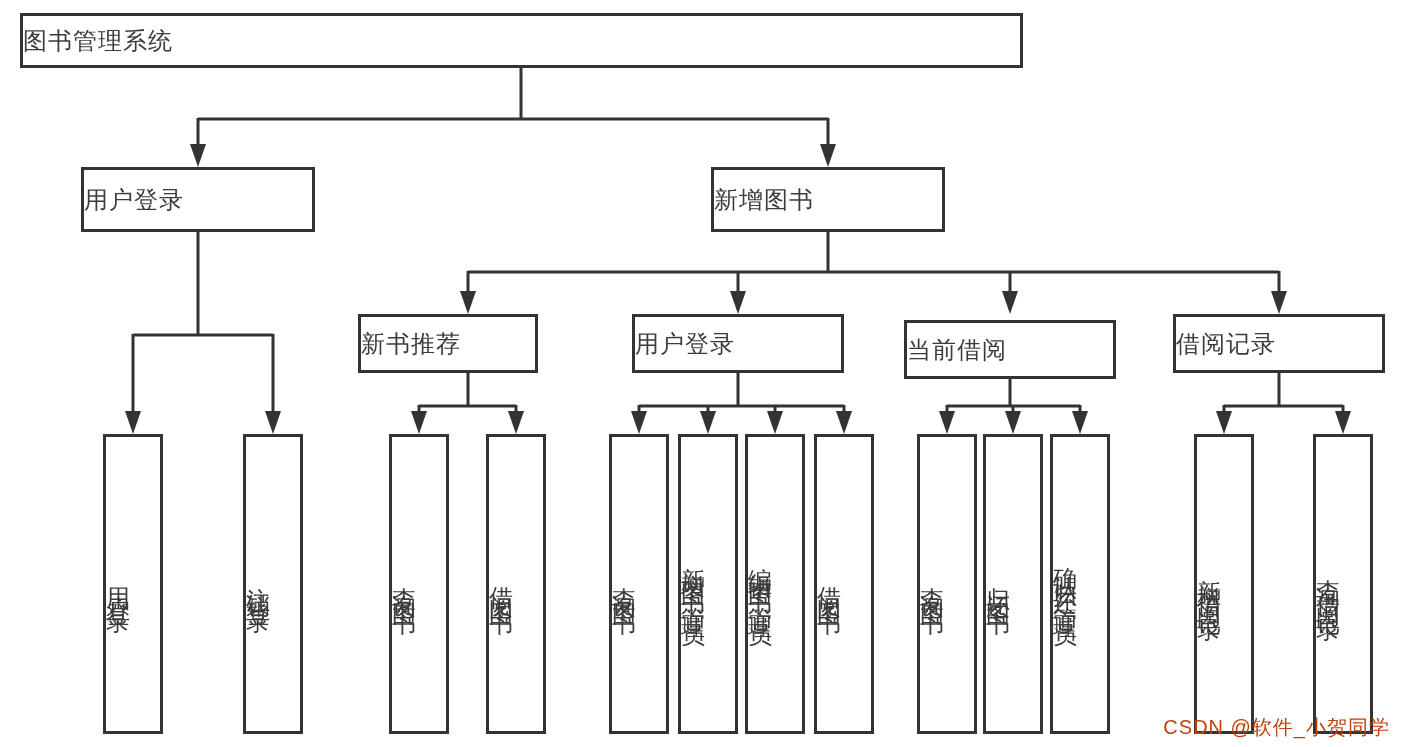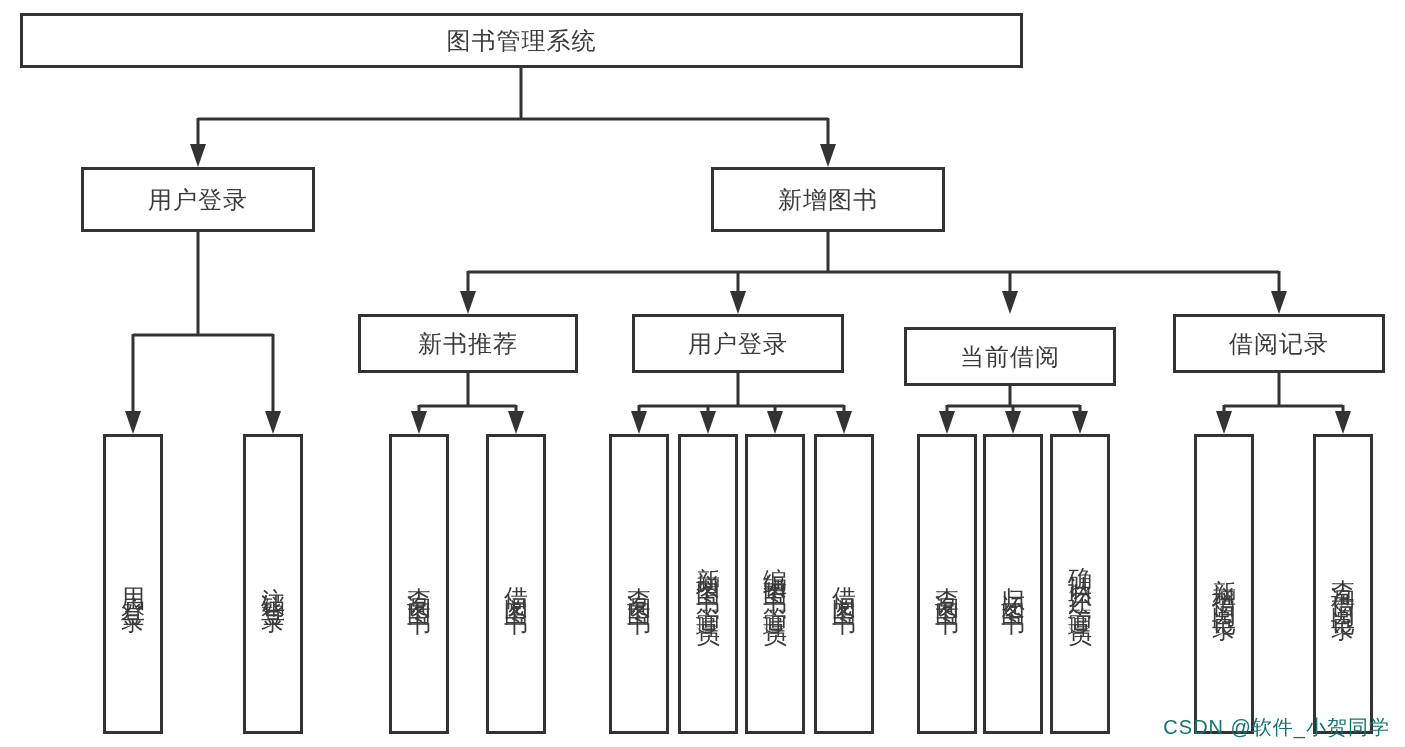--- a/index.html
+++ b/index.html
@@ -17,38 +17,38 @@
     width: 1405px; height: 747px;
     z-index: 0;
   }
   .node {
     position: absolute;
     box-sizing: border-box;
     background: #ffffff;
     border: 3px solid #333333;
     display: flex;
     align-items: center;
-    justify-content: center;
+    justify-content: flex-start;
     font-size: 24px;
     color: #3b3b3b;
     z-index: 1;
     letter-spacing: 1px;
   }
   .node.v span {
     writing-mode: vertical-rl;
     text-orientation: mixed;
     letter-spacing: 8px;
     line-height: 1;
   }
   .watermark {
     position: absolute;
     right: 15px;
     bottom: 6px;
     font-size: 20px;
-    color: #0f766e;
+    color: #c2410c;
     letter-spacing: 1px;
     z-index: 2;
     white-space: nowrap;
   }
 </style>
 </head>
 <body>
 
 <div class="canvas">
 
@@ -89,27 +89,27 @@
     <span>图书管理系统</span>
   </div>
 
   <div class="node" style="left:81px;top:167px;width:234px;height:65px">
     <span>用户登录</span>
   </div>
   <div class="node" style="left:711px;top:167px;width:234px;height:65px">
     <span>新增图书</span>
   </div>
 
-  <div class="node" style="left:358px;top:314px;width:220px;height:59px">
+  <div class="node" style="left:358px;top:314px;width:180px;height:59px">
     <span>新书推荐</span>
   </div>
   <div class="node" style="left:632px;top:314px;width:212px;height:59px">
     <span>用户登录</span>
   </div>
-  <div class="node" style="left:904px;top:327px;width:212px;height:59px">
+  <div class="node" style="left:904px;top:320px;width:212px;height:59px">
     <span>当前借阅</span>
   </div>
   <div class="node" style="left:1173px;top:314px;width:212px;height:59px">
     <span>借阅记录</span>
   </div>
 
   <div class="node v" style="left:103px;top:434px;width:60px;height:300px">
     <span>用户登录</span>
   </div>
   <div class="node v" style="left:243px;top:434px;width:60px;height:300px">

